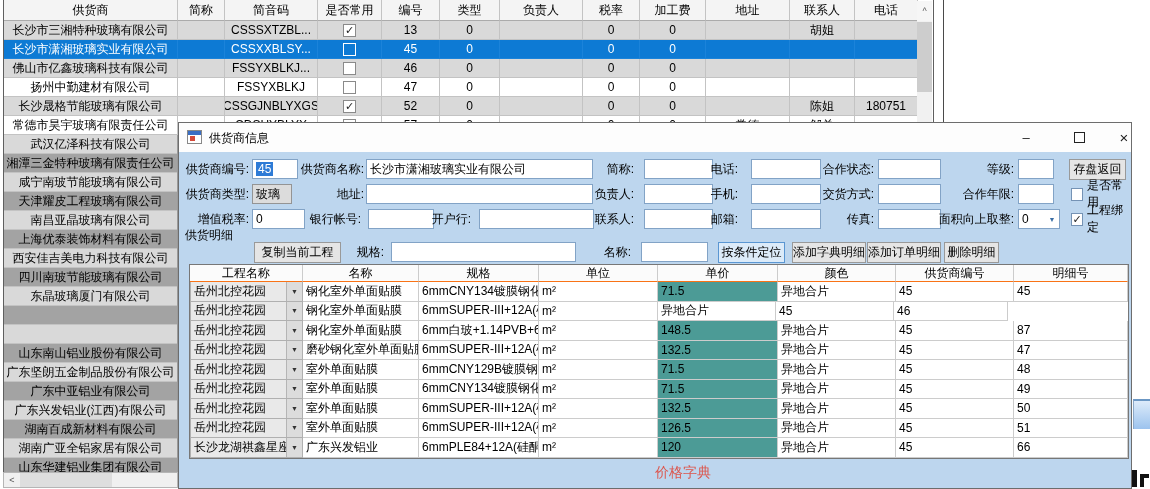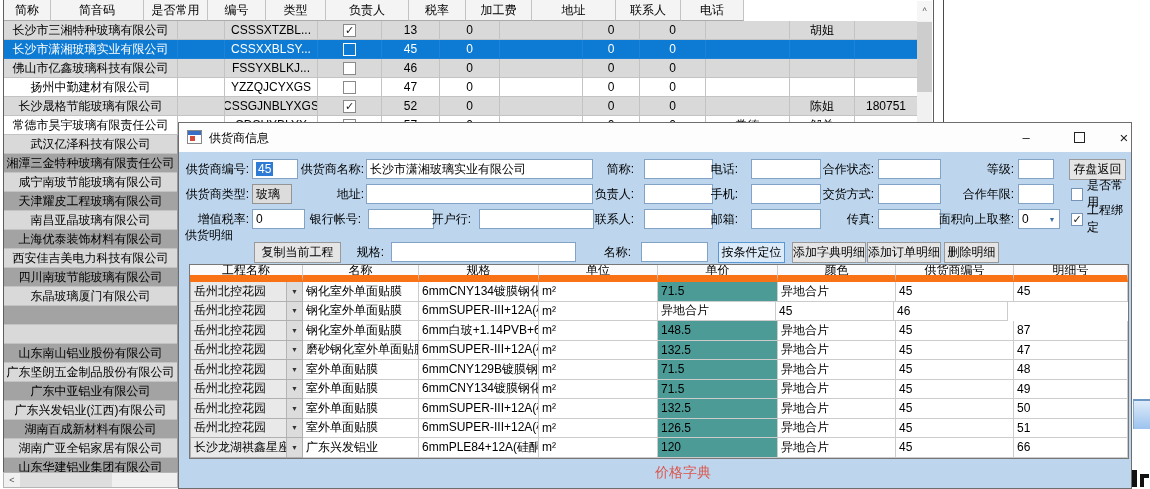--- a/index.html
+++ b/index.html
@@ -66,21 +66,21 @@
   .combo-sm .arr{width:14px;text-align:center;font-size:7px;color:#3b6ea5;}
 
   .group-lbl{position:absolute;left:6px;top:104px;}
 
   
   .dtable{position:absolute;left:10px;top:141px;width:940px;border:1px solid #777;background:#fff;box-sizing:border-box;}
   .drow{display:flex;height:19.5px;}
   .drow.dhead{height:17px;}
   .dcell{box-sizing:border-box;border-right:1px solid #ccc;border-bottom:1px solid #ccc;padding:0 3px;
          display:flex;align-items:center;white-space:nowrap;overflow:hidden;background:#fff;}
-  .dhead .dcell{justify-content:center;background:#fbfbfb;border-bottom:7px solid #f97316;}
+  .dhead .dcell{justify-content:center;background:#fbfbfb;border-bottom:1px solid #f97316;}
   .dcell.price{background:#4c9b96;}
   .dcell.combo{background:#e9e9e9;padding:0;border:1px solid #b0b0b0;border-top:none;}
   .combo .ctext{flex:1;padding:0 3px;overflow:hidden;white-space:nowrap;display:flex;align-items:center;height:100%;}
   .combo .carrow{width:15px;height:100%;display:flex;align-items:center;justify-content:center;
                  font-size:7px;color:#333;background:#dcdcdc;border-left:1px solid #b5b5b5;}
 
   .price-dict{position:absolute;left:0;width:100%;top:341px;text-align:center;font-size:14px;
               color:#dc564d;padding-left:56px;box-sizing:border-box;}
 
   
@@ -90,20 +90,21 @@
   .frag-glyph{position:absolute;left:1129px;top:467px;width:21px;height:22px;}
   .fg-a{position:absolute;left:3px;top:3px;width:5px;height:17px;background:#111;}
   .fg-b{position:absolute;left:11px;top:7px;width:9px;height:13px;border-top:4px solid #111;border-left:4px solid #111;box-sizing:border-box;}
 </style>
 </head>
 <body>
 
 <div class="top-table">
   <div id="tt-rows">
       <div class="trow thead">
+        <div class="tcell" style="width: 174px;">供货商</div>
         <div class="tcell" style="width: 47px;">简称</div>
         <div class="tcell" style="width: 93px;">简音码</div>
         <div class="tcell" style="width: 64px;">是否常用</div>
         <div class="tcell" style="width: 58px;">编号</div>
         <div class="tcell" style="width: 60px;">类型</div>
         <div class="tcell" style="width: 83px;">负责人</div>
         <div class="tcell" style="width: 57px;">税率</div>
         <div class="tcell" style="width: 66px;">加工费</div>
         <div class="tcell" style="width: 84px;">地址</div>
         <div class="tcell" style="width: 65px;">联系人</div>
@@ -153,21 +154,21 @@
         <div class="tcell" style="width: 83px;"></div>
         <div class="tcell" style="width: 57px;">0</div>
         <div class="tcell" style="width: 66px;">0</div>
         <div class="tcell" style="width: 84px;"></div>
         <div class="tcell" style="width: 65px;"></div>
         <div class="tcell" style="width: 63px;"></div>
       </div>
       <div class="trow white">
         <div class="tcell" style="width: 174px;">扬州中勤建材有限公司</div>
         <div class="tcell" style="width: 47px;"></div>
-        <div class="tcell" style="width: 93px;">YZZQJCYXGS</div>
+        <div class="tcell" style="width: 93px;">FSSYXBLKJ</div>
         <div class="tcell" style="width: 64px;">
           <span class="cb"></span>
         </div>
         <div class="tcell" style="width: 58px;">47</div>
         <div class="tcell" style="width: 60px;">0</div>
         <div class="tcell" style="width: 83px;"></div>
         <div class="tcell" style="width: 57px;">0</div>
         <div class="tcell" style="width: 66px;">0</div>
         <div class="tcell" style="width: 84px;"></div>
         <div class="tcell" style="width: 65px;"></div>

